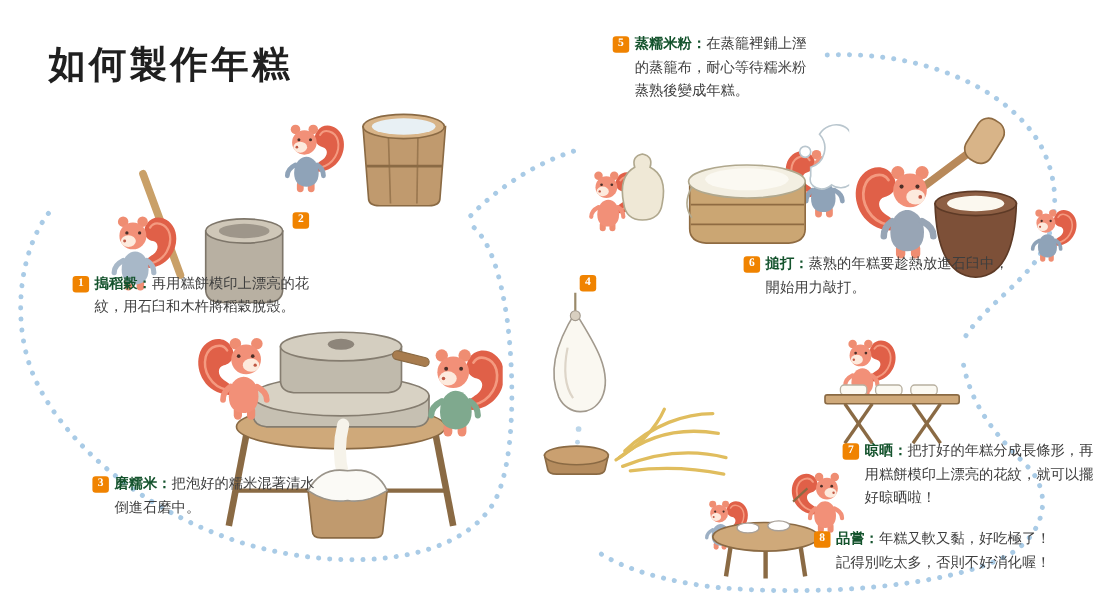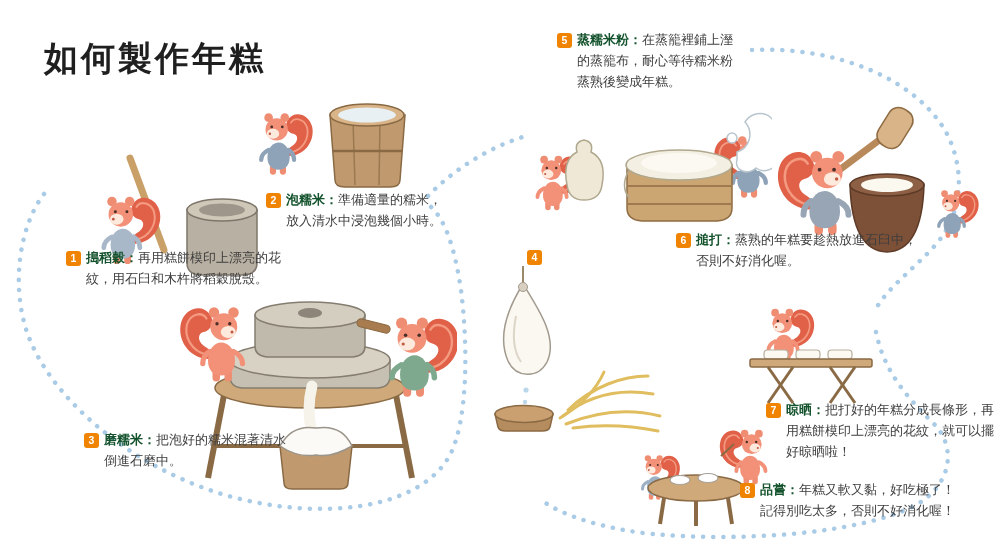--- a/index.html
+++ b/index.html
@@ -1,18 +1,18 @@
 <!DOCTYPE html>
 <html><head>
 <meta charset="utf-8">
 <style>
   html,body{margin:0;padding:0;background:#ffffff;}
   .page{
     position:relative;width:1000px;height:557px;background:#ffffff;
-    font-family:Liberation Sans, sans-serif;overflow:hidden;
+    font-family:Liberation Serif, serif;overflow:hidden;
   }
   .title{
     position:absolute;left:44px;top:36px;margin:0;
     font-size:34px;font-weight:bold;color:#1f1f1f;letter-spacing:3px;z-index:30;
   }
   .overlay{position:absolute;left:0;top:0;z-index:1;pointer-events:none;}
   .vignette{position:absolute;z-index:10;}
   .step{
     position:absolute;display:flex;align-items:flex-start;z-index:40;
     font-size:13px;line-height:1.6;color:#3e3e3e;
@@ -199,40 +199,39 @@
     <ellipse cx="70" cy="60" rx="10" ry="4.5" fill="#ffffff" stroke="#a8a098" stroke-width="1.2"></ellipse>
   </svg>
 
   <div class="step" style="left:66px;top:248px">
     <span class="badge">1</span>
     <p class="step-text" style="width:200px"><span class="label">搗稻穀：</span><span>再用糕餅模印上漂亮的花紋，用石臼和木杵將稻穀脫殼。</span></p>
   </div>
 
   <div class="step" style="left:266px;top:190px">
     <span class="badge">2</span>
-    <p class="step-text" style="width:160px"><span class="label">泡糯米：</span><span>準備適量的糯米，放入清水中浸泡幾個小時。</span></p>
   </div>
 
   <div class="step" style="left:84px;top:430px">
     <span class="badge">3</span>
     <p class="step-text" style="width:186px"><span class="label">磨糯米：</span><span>把泡好的糯米混著清水倒進石磨中。</span></p>
   </div>
 
   <div class="step" style="left:527px;top:247px">
     <span class="badge">4</span>
   </div>
 
   <div class="step" style="left:557px;top:30px">
     <span class="badge">5</span>
     <p class="step-text" style="width:160px"><span class="label">蒸糯米粉：</span><span>在蒸籠裡鋪上溼的蒸籠布，耐心等待糯米粉蒸熟後變成年糕。</span></p>
   </div>
 
   <div class="step" style="left:676px;top:230px">
     <span class="badge">6</span>
-    <p class="step-text" style="width:225px"><span class="label">搥打：</span><span>蒸熟的年糕要趁熱放進石臼中，否則不好消化喔。</span></p>
+    <p class="step-text" style="width:225px"><span class="label">搥打：</span><span>蒸熟的年糕要趁熱放進石臼中，開始用力敲打。</span></p>
   </div>
 
   <div class="step" style="left:766px;top:400px">
     <span class="badge">7</span>
     <p class="step-text" style="width:212px"><span class="label">晾晒：</span><span>把打好的年糕分成長條形，再用糕餅模印上漂亮的花紋，就可以擺好晾晒啦！</span></p>
   </div>
 
   <div class="step" style="left:740px;top:480px">
     <span class="badge">8</span>
     <p class="step-text" style="width:199px"><span class="label">品嘗：</span><span>年糕又軟又黏，好吃極了！記得別吃太多，否則不好消化喔！</span></p>

